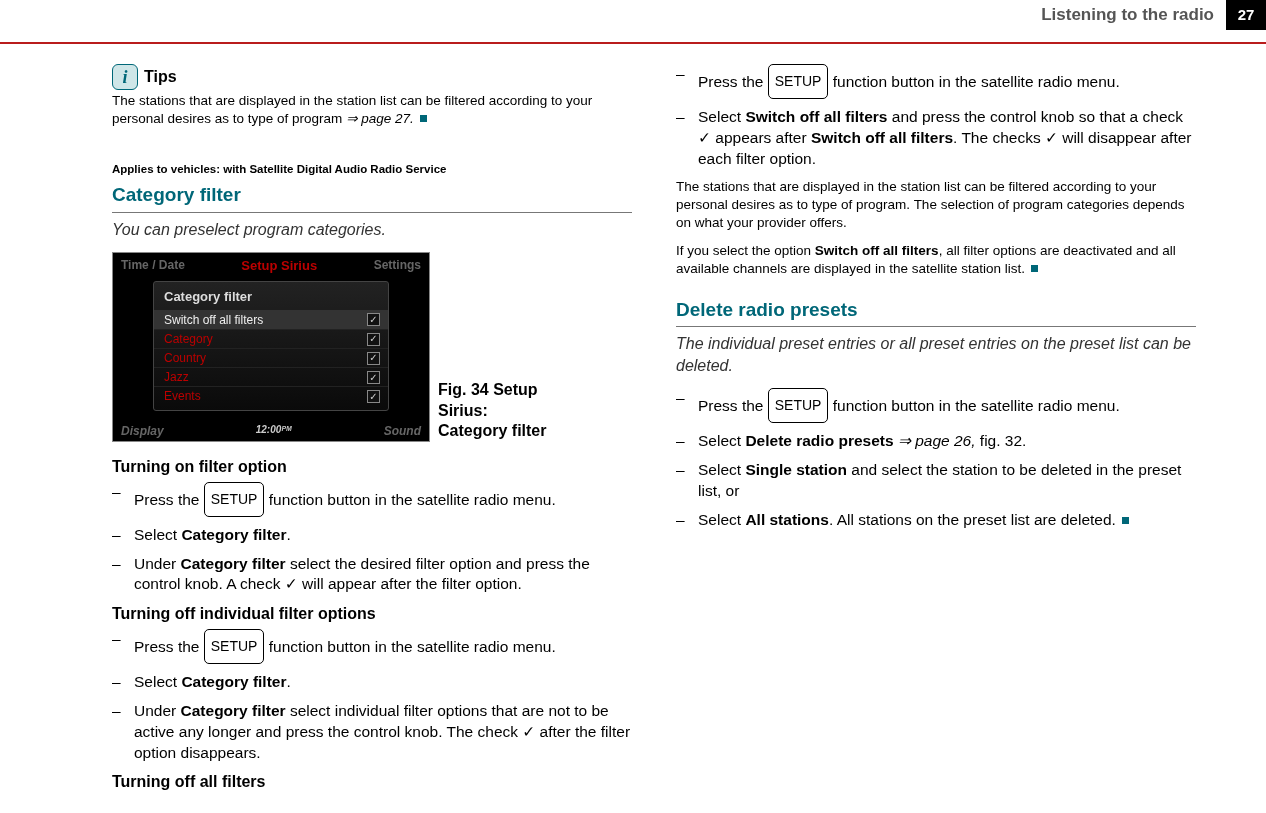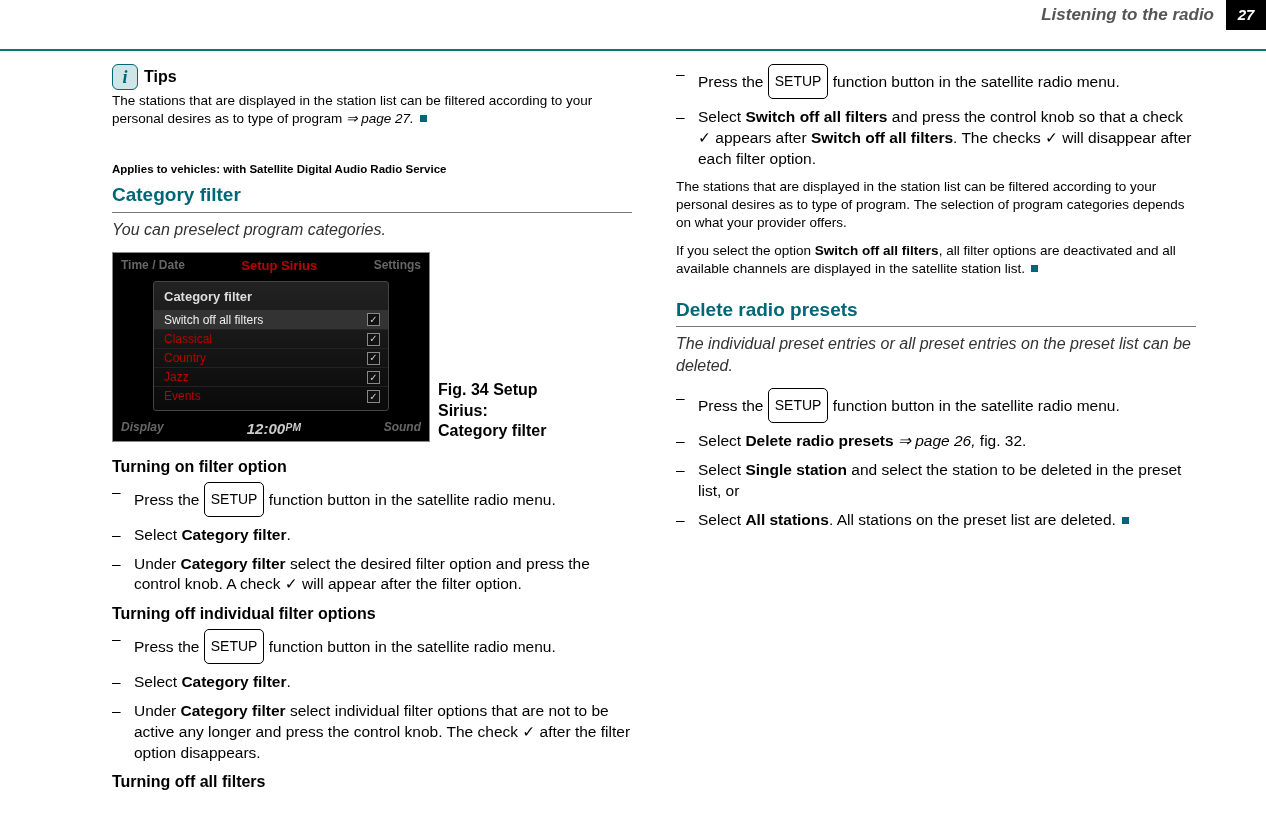--- a/index.html
+++ b/index.html
@@ -10,23 +10,22 @@
     background: #fff;
     position: relative;
     overflow: hidden;
     font-size: 15px;
     line-height: 1.35;
     color: #000;
   }
   .header-bar {
     position: absolute;
     top: 0; left: 0; right: 0;
-    height: 51px;
-    border-bottom: 2px solid #0f766e;
-    font-style: italic;
+    height: 44px;
+    border-bottom: 2px solid #b91c1c;
   }
   .header-title-wrap {
     position: absolute;
     right: 0;
     top: 0;
     display: flex;
     align-items: stretch;
     height: 30px;
   }
   .header-title {
@@ -126,21 +125,21 @@
   .mmi-check {
     width: 13px; height: 13px; border: 1px solid #888; background: #111;
     color: #ccc; font-size: 10px; display: flex; align-items: center; justify-content: center;
   }
   .mmi-bottom {
     position: absolute; bottom: 2px; left: 0; right: 0;
     display: flex; justify-content: space-between;
     padding: 0 8px;
     color: #666; font-size: 12px; font-weight: bold; font-style: italic;
   }
-  .mmi-clock { color: #ccc; font-size: 15px;}
+  .mmi-clock { color: #ccc; font-size: 10px;}
   .fig-caption { font-size: 16px; font-weight: bold; width: 120px; line-height: 1.3;}
   .subhead { font-weight: bold; font-size: 16px; margin-top: 6px; margin-bottom: 4px; }
   .step { display: flex; margin-bottom: 8px; font-size: 15.5px; }
   .step .dash { flex: 0 0 22px; }
   .step .txt { flex: 1; }
   .btn-key {
     display: inline-block;
     border: 1.5px solid #000;
     border-radius: 5px;
     padding: 8px 6px;
@@ -186,21 +185,21 @@
         <span class="mmi-top-center">Setup Sirius</span>
         <span>Settings</span>
       </div>
       <div class="mmi-panel">
         <div class="mmi-panel-title">Category filter</div>
         <div class="mmi-item hl">
           <span>Switch off all filters</span>
           <span class="mmi-check">✓</span>
         </div>
         <div class="mmi-item">
-          <span>Classical</span>
+          <span>Category</span>
           <span class="mmi-check">✓</span>
         </div>
         <div class="mmi-item">
           <span>Country</span>
           <span class="mmi-check">✓</span>
         </div>
         <div class="mmi-item">
           <span>Jazz</span>
           <span class="mmi-check">✓</span>
         </div>

